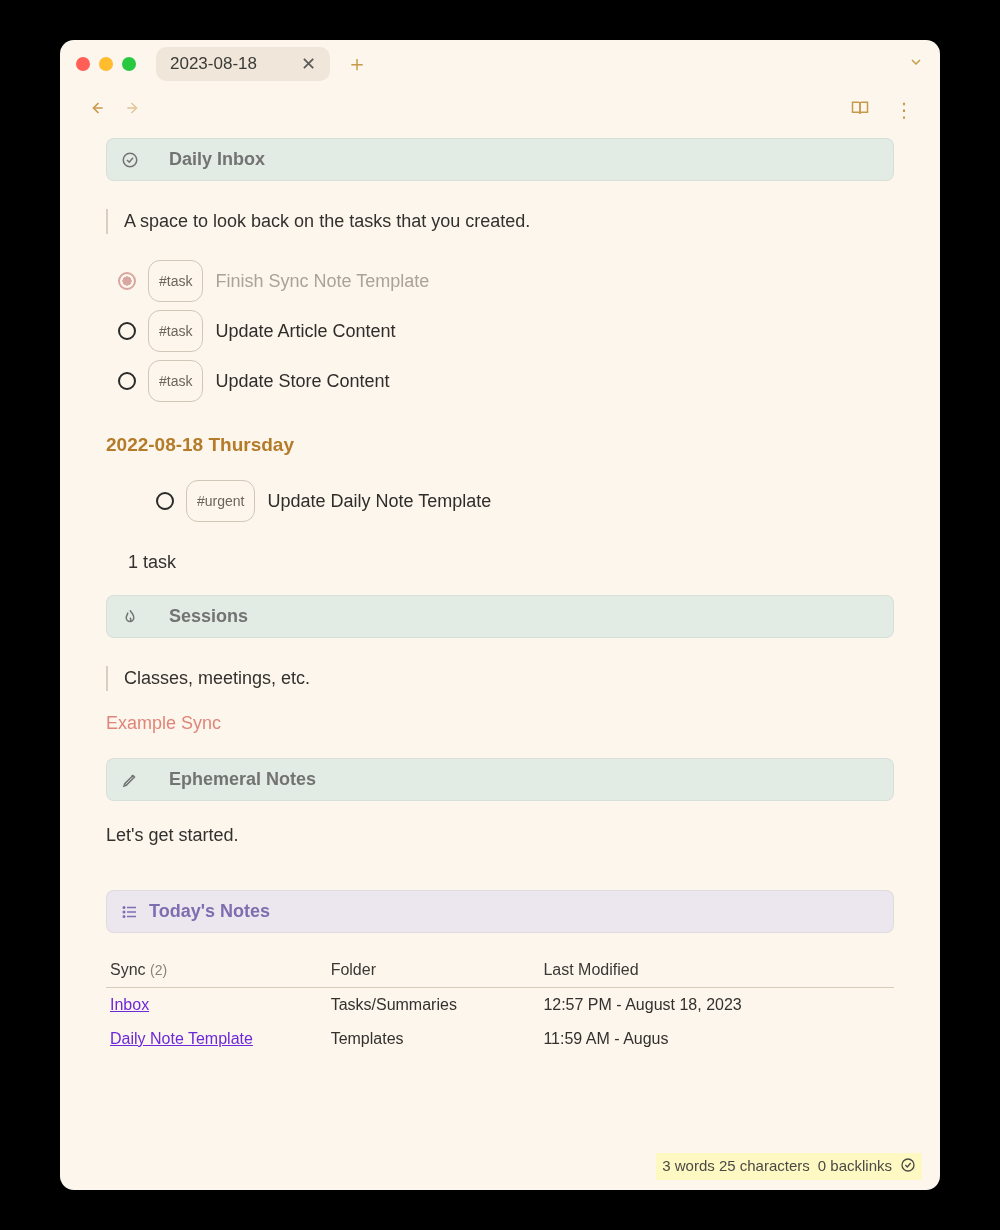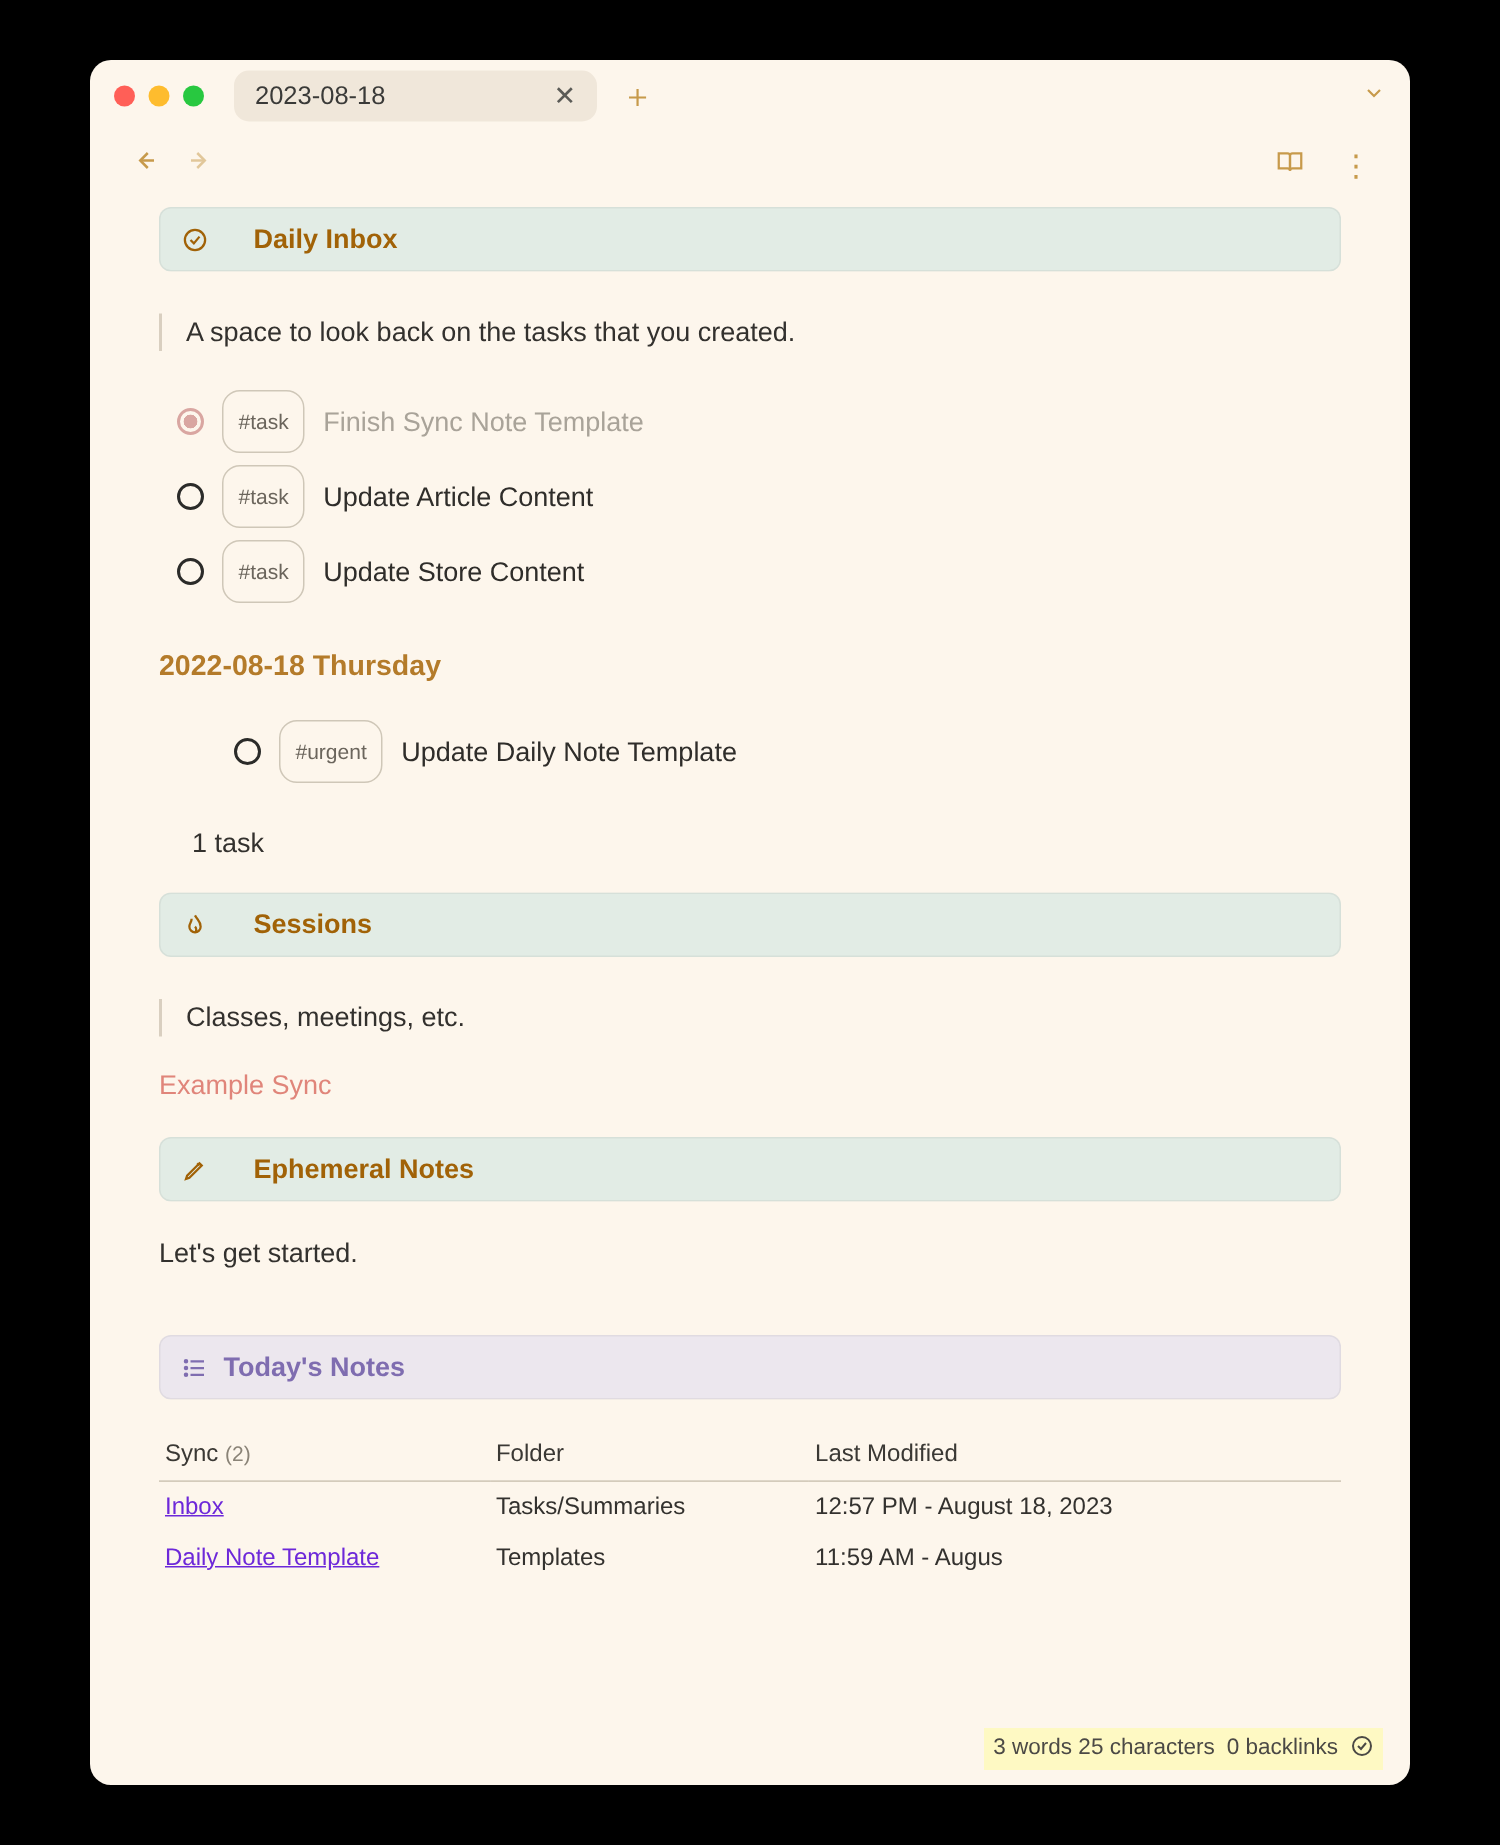--- a/index.html
+++ b/index.html
@@ -35,21 +35,21 @@
   .dot.red { background: #ff5f57; }
   .dot.yellow { background: #febc2e; }
   .dot.green { background: #28c840; }
   .tab {
     background: #f0e7da;
     border-radius: 10px;
     height: 34px;
     display: flex;
     align-items: center;
     padding: 0 14px;
-    gap: 112px;
+    gap: 44px;
     color: #3a3a38;
     font-size: 17px;
   }
   .tab-close { color: #5b5b57; font-size: 18px; cursor: pointer; }
   .tab-add { color: #c79a4b; font-size: 22px; font-weight: 300; cursor: pointer; margin-left: 6px; }
   .spacer { flex: 1; }
   .chevron-down { color: #c79a4b; font-size: 16px; cursor: pointer; }
   
   .toolbar {
     height: 44px;
@@ -74,21 +74,21 @@
     border-radius: 8px;
     border: 1px solid rgba(0,0,0,.05);
     padding: 10px 14px;
     display: flex;
     align-items: center;
     gap: 10px;
     font-weight: 700;
     font-size: 18px;
     margin-top: 6px;
   }
-  .callout.teal { background: #e2ece5; color: #a16207; gap: 30px; }
+  .callout.teal { background: #e2ece5; color: #737373; gap: 30px; }
   .callout.red  { background: #fae3df; color: #e0857a; }
   .callout.purple { background: #ece7ee; color: #7f6db0; }
   .callout svg { flex-shrink: 0; }
   .quote {
     border-left: 2px solid #d9cfc0;
     padding: 2px 0 2px 16px;
     margin: 28px 0 22px 0;
     font-size: 18px;
     color: #33312e;
   }

